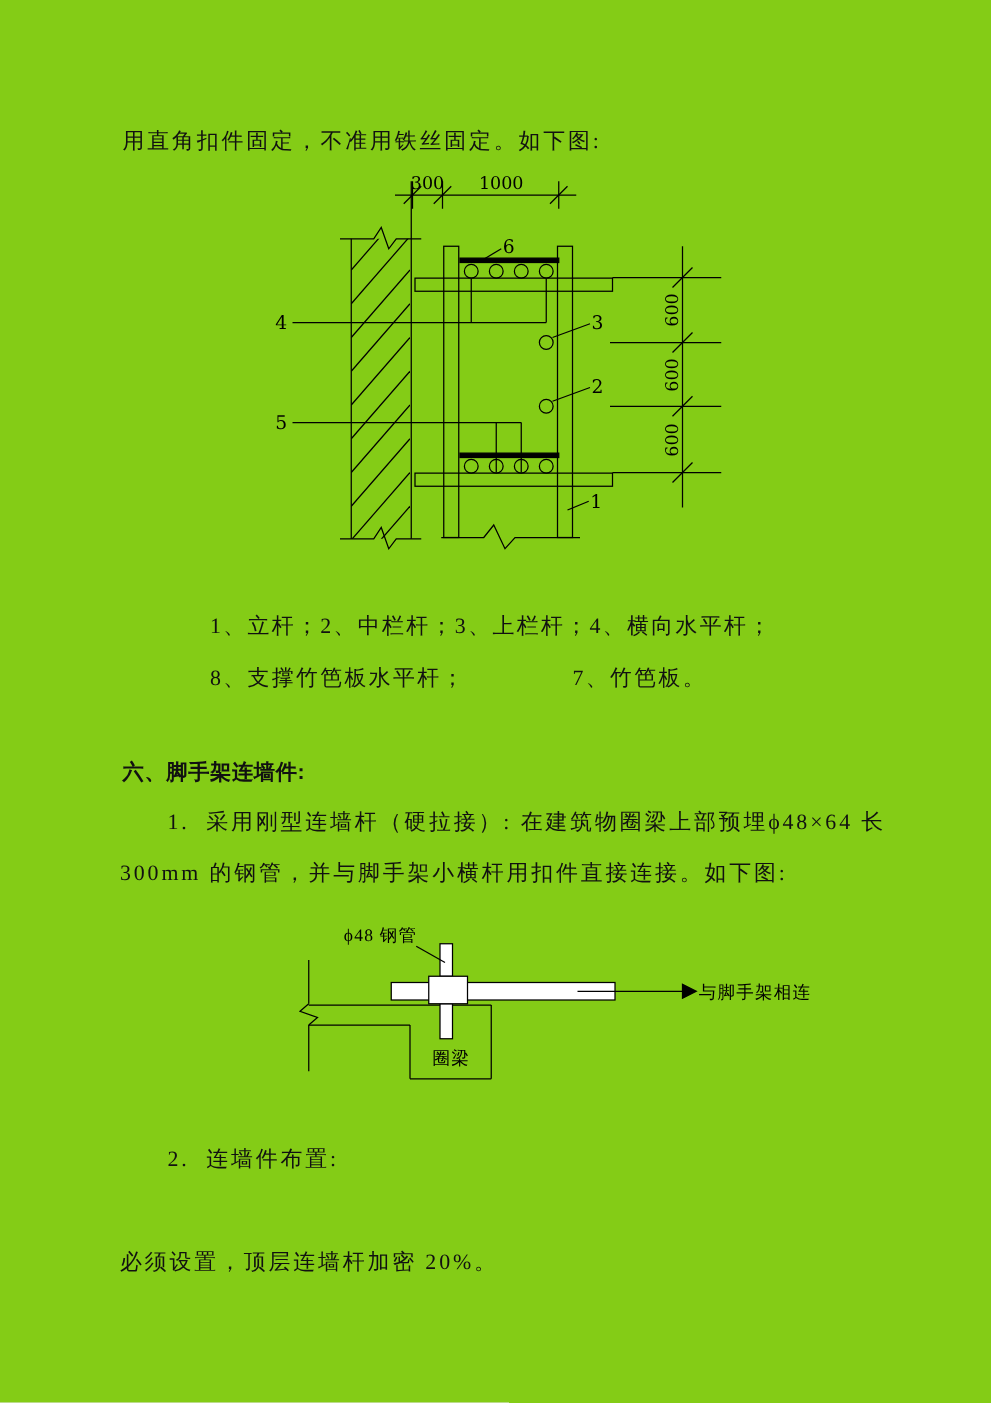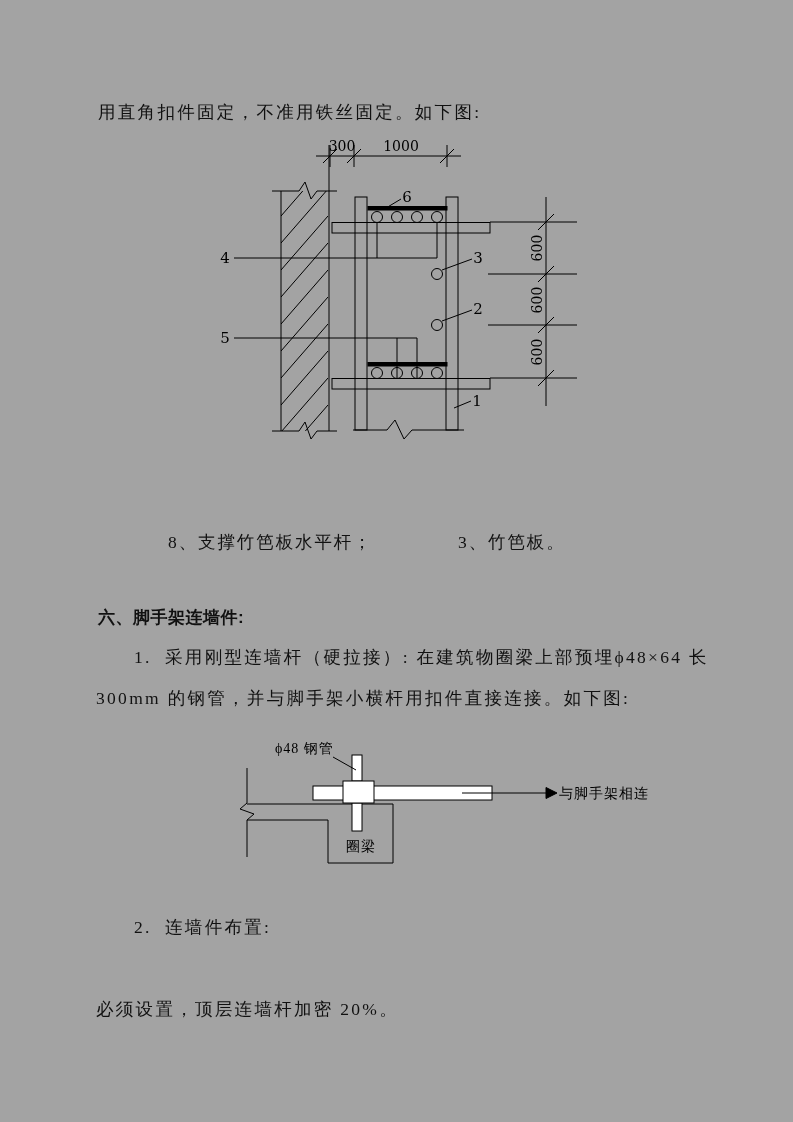--- a/index.html
+++ b/index.html
@@ -1,20 +1,20 @@
 <!DOCTYPE html>
 <html><head>
 <meta charset="utf-8">
 <style>
   html,body{margin:0;padding:0;background:#e8e8e8;}
   .page{
     position:relative;
     width:793px;height:1122px;
     margin:0 auto;
-    background:#a3a3a3;
+    background:#84cc16;
     font-family:"Liberation Serif","DejaVu Serif",serif;
     color:#000;
     overflow:hidden;
   }
   .tline{
     position:absolute;
     font-size:17.5px;
     line-height:24px;
     letter-spacing:2.3px;
     white-space:pre;
@@ -134,22 +134,23 @@
         <line x1="538" y1="282" x2="554" y2="266"></line>
         <line x1="538" y1="333" x2="554" y2="317"></line>
         <line x1="538" y1="386" x2="554" y2="370"></line>
         <text class="num" transform="rotate(-90 542 248)" x="542" y="248" text-anchor="middle" stroke="none" fill="#000">600</text>
         <text class="num" transform="rotate(-90 542 300)" x="542" y="300" text-anchor="middle" stroke="none" fill="#000">600</text>
         <text class="num" transform="rotate(-90 542 352)" x="542" y="352" text-anchor="middle" stroke="none" fill="#000">600</text>
       </g>
     </g>
   </svg>
 
+  <div class="tline legend" style="left:168px;top:488px">1、立杆；2、中栏杆；3、上栏杆；4、横向水平杆；</div>
   <div class="tline legend" style="left:168px;top:530px">8、支撑竹笆板水平杆；</div>
-  <div class="tline legend" style="left:458px;top:530px">3、竹笆板。</div>
+  <div class="tline legend" style="left:458px;top:530px">7、竹笆板。</div>
 
   <div class="tline heading" style="left:98px;top:606px">六、脚手架连墙件:</div>
   <div class="tline" style="left:134px;top:645px">1.  采用刚型连墙杆（硬拉接）: 在建筑物圈梁上部预埋ϕ48×64 长</div>
   <div class="tline" style="left:96px;top:686px">300mm 的钢管，并与脚手架小横杆用扣件直接连接。如下图:</div>
 
   <svg style="left:230px;top:733px" width="420" height="135" viewBox="230 733 420 135">
     <g stroke="#000" stroke-width="1" fill="none">
 
       <g>
         <line x1="247" y1="768" x2="247" y2="803"></line>

